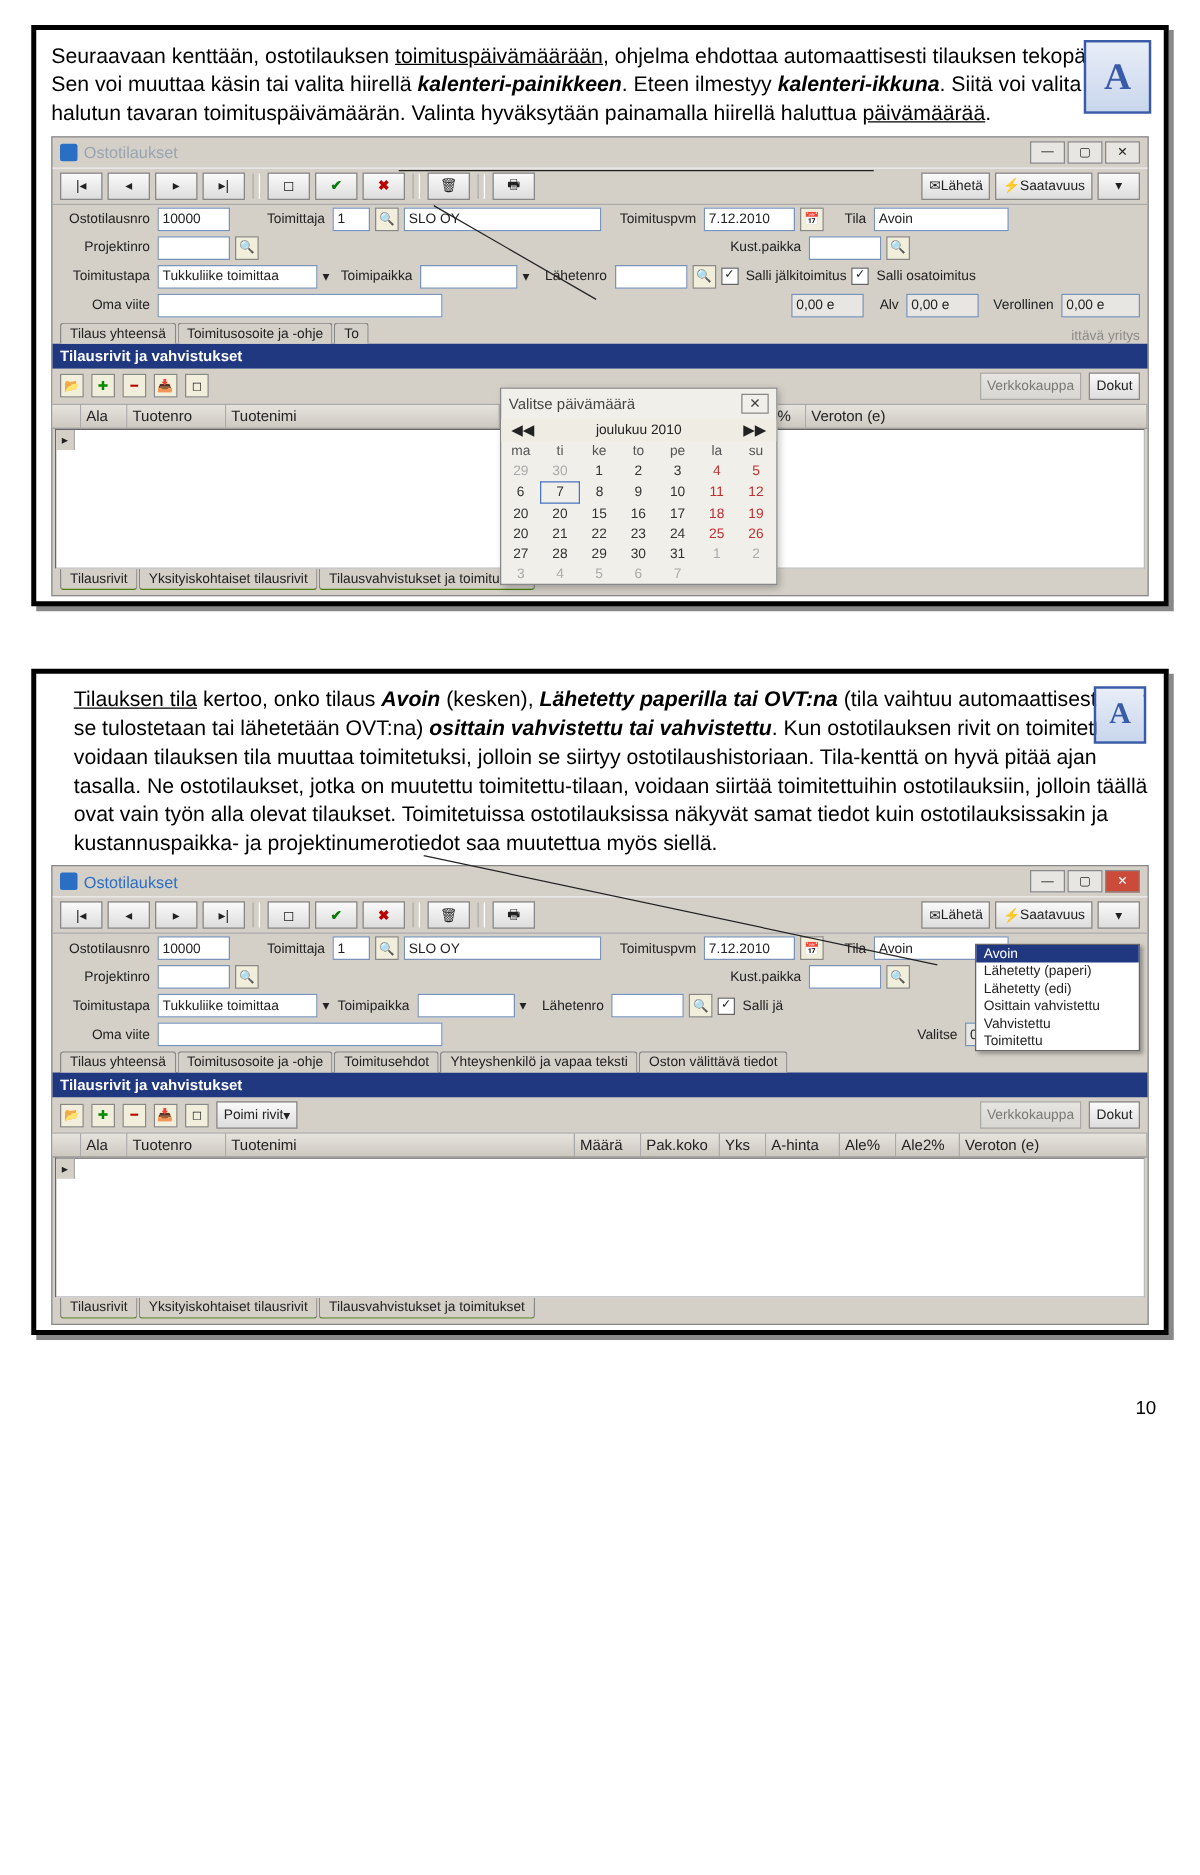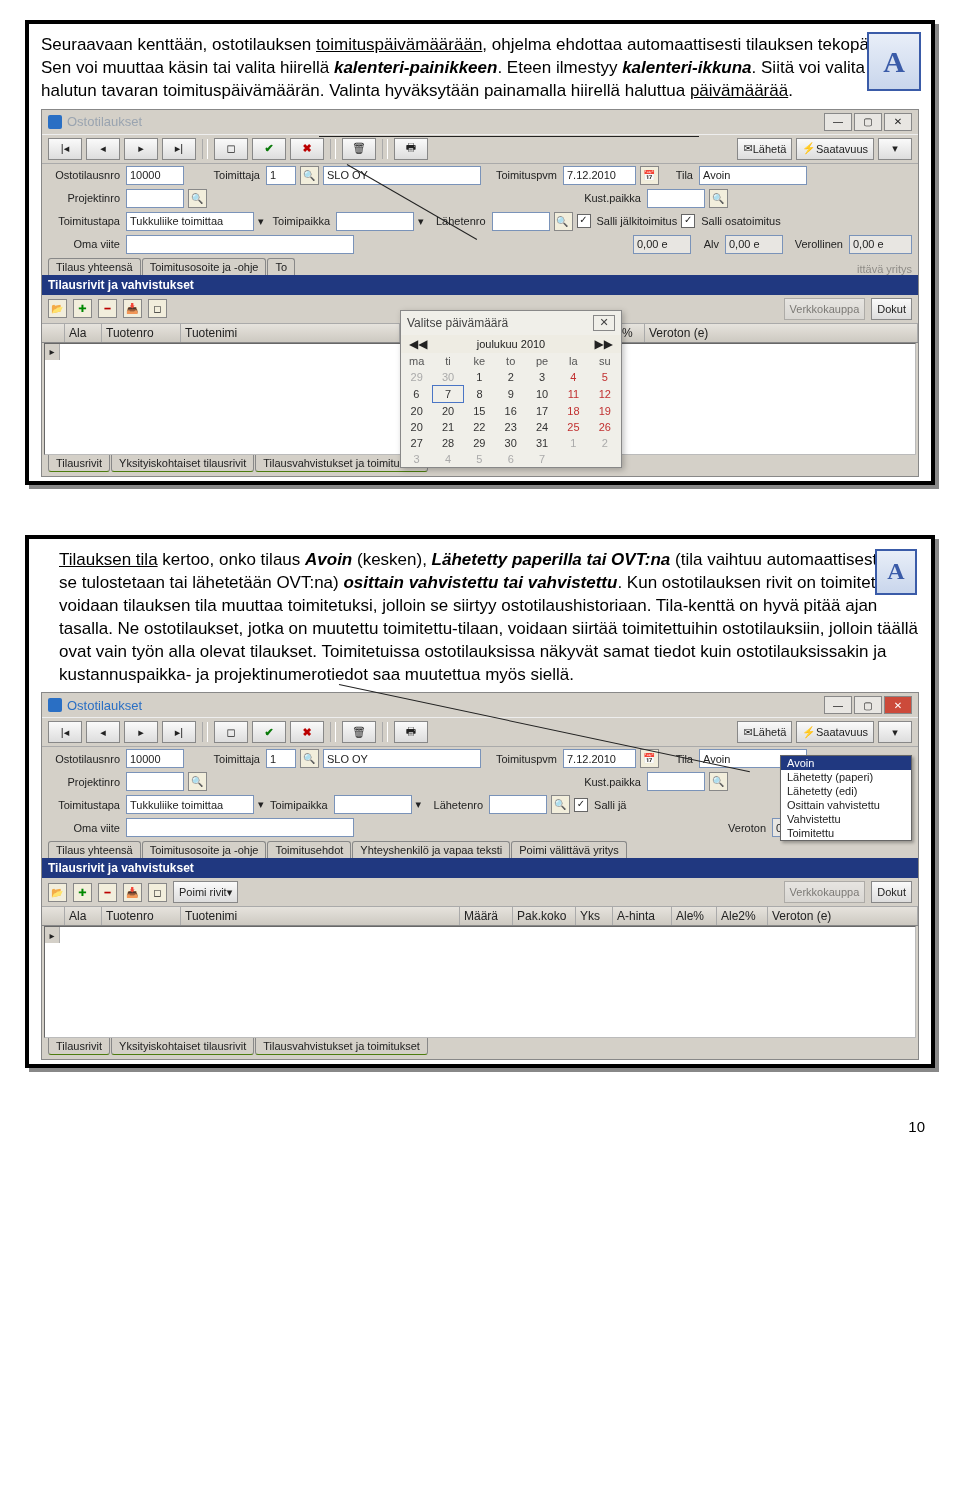--- a/index.html
+++ b/index.html
@@ -352,32 +352,32 @@
       <div class="inp" style="width:50px"></div>
       <div class="ico">🔍</div>
       <span class="chk">✓</span>
         <span>Salli jä</span>
     </div>
 
     <div class="formrow">
       <span class="lbl">Oma viite</span>
       <div class="inp" style="width:220px"></div>
       <span style="flex:1"></span>
-      <span class="lbl" style="width:48px">Veroton</span>
+      <span class="lbl" style="width:48px">Valitse</span>
       <div class="inp grey" style="width:50px;text-align:right">0,00 e</div>
       <span class="lbl" style="width:24px">Alv</span>
       <div class="inp grey" style="width:40px;text-align:right">0,00</div>
     </div>
 
     <div class="tabs">
       <div class="tab">Tilaus yhteensä</div>
       <div class="tab">Toimitusosoite ja -ohje</div>
       <div class="tab">Toimitusehdot</div>
       <div class="tab">Yhteyshenkilö ja vapaa teksti</div>
-      <div class="tab">Poimi välittävä yritys</div>
+      <div class="tab">Oston välittävä tiedot</div>
     </div>
 
     <div class="bluebar">Tilausrivit ja vahvistukset</div>
     <div class="subtool">
       <div class="ico">📂</div>
       <div class="ico" style="color:#080">✚</div>
       <div class="ico" style="color:#b00">━</div>
       <div class="ico">📥</div>
       <div class="ico">◻</div>
       <div class="btn"><span>Poimi rivit</span> ▾</div>

